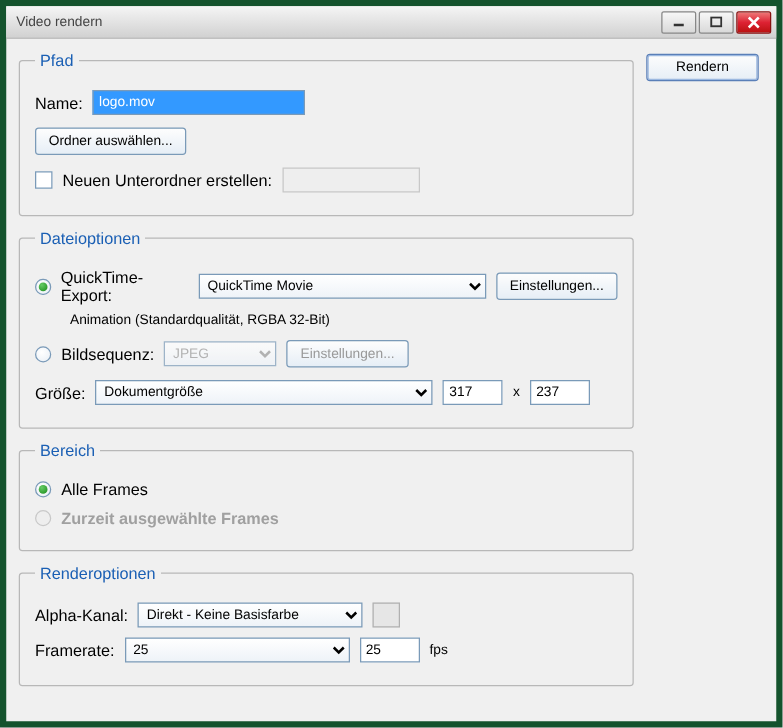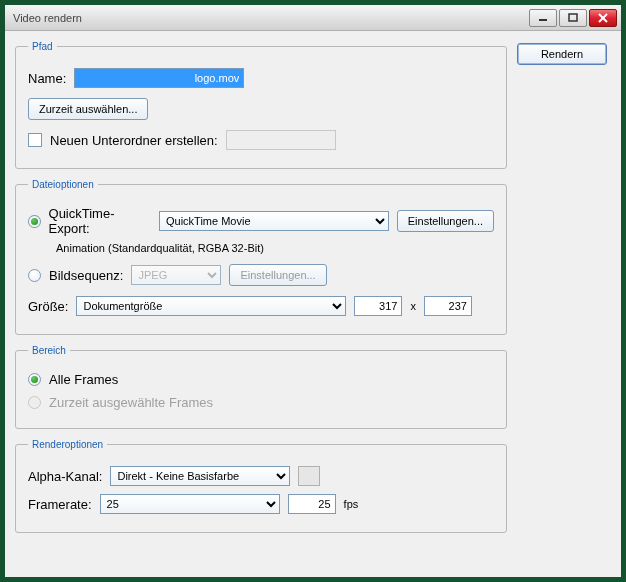--- a/index.html
+++ b/index.html
@@ -56,34 +56,33 @@
   fieldset.box {
     border: 1px solid #b8b8b8;
     border-radius: 3px;
     margin: 0 0 10px 0;
     padding: 10px 12px 12px 12px;
     position: relative;
   }
   fieldset.box > legend {
     padding: 0 4px;
     color: #1a5fb4;
-    font-size: 10px;
+    font-size: 13px;
   }
 
   label.lbl { font-size: 13px; }
   .row { display: flex; align-items: center; gap: 8px; margin: 4px 0; }
   .row.h { margin: 6px 0; }
 
   input.text {
     height: 20px;
     border: 1px solid #7a9ab8;
     background: #fff;
     padding: 1px 4px;
     font: inherit;
-    text-align: right;
   }
   input.text.sel { background: #3399ff; color: #fff; }
   input.text[disabled], select[disabled], button[disabled] {
     background: #eee; color: #999; border-color: #c8c8c8;
   }
 
   select.dd {
     height: 20px;
     border: 1px solid #7a9ab8;
     background: linear-gradient(to bottom,#fff,#eef3f8);
@@ -124,21 +123,21 @@
     cursor: pointer;
   }
   .radio.on::after {
     content: '';
     width: 7px; height: 7px;
     border-radius: 50%;
     background: radial-gradient(circle at 35% 30%, #6c6, #1a8a1a);
   }
   .radio.off::after { content: ''; }
   .radio.disabled { border-color: #c8c8c8; background:#eee; cursor: default;}
-  .disabled-text { color: #a0a0a0; }
+  .disabled-text { color: #a0a0a0; font-weight: bold; }
 
   .swatch {
     width: 22px; height: 20px;
     border: 1px solid #b0b0b0;
     background: #e6e6e6;
   }
 
   .indent { padding-left: 28px; }
 </style>
 </head>
@@ -170,21 +169,21 @@
   <div class="body">
     <div class="leftcol">
 
       <fieldset class="box">
         <legend>Pfad</legend>
         <div class="row h">
           <label class="lbl">Name:</label>
           <input class="text sel" style="width: 170px;" value="logo.mov">
         </div>
         <div class="row h" style="margin-top:10px">
-          <button class="btn">Zurzeit auswählen...</button>
+          <button class="btn">Ordner auswählen...</button>
         </div>
         <div class="row h" style="margin-top:10px">
           <span class="checkbox"></span>
           <label class="lbl">Neuen Unterordner erstellen:</label>
           <input class="text" style="width: 110px;" disabled="" value="">
         </div>
       </fieldset>
 
       <fieldset class="box">
         <legend>Dateioptionen</legend>

